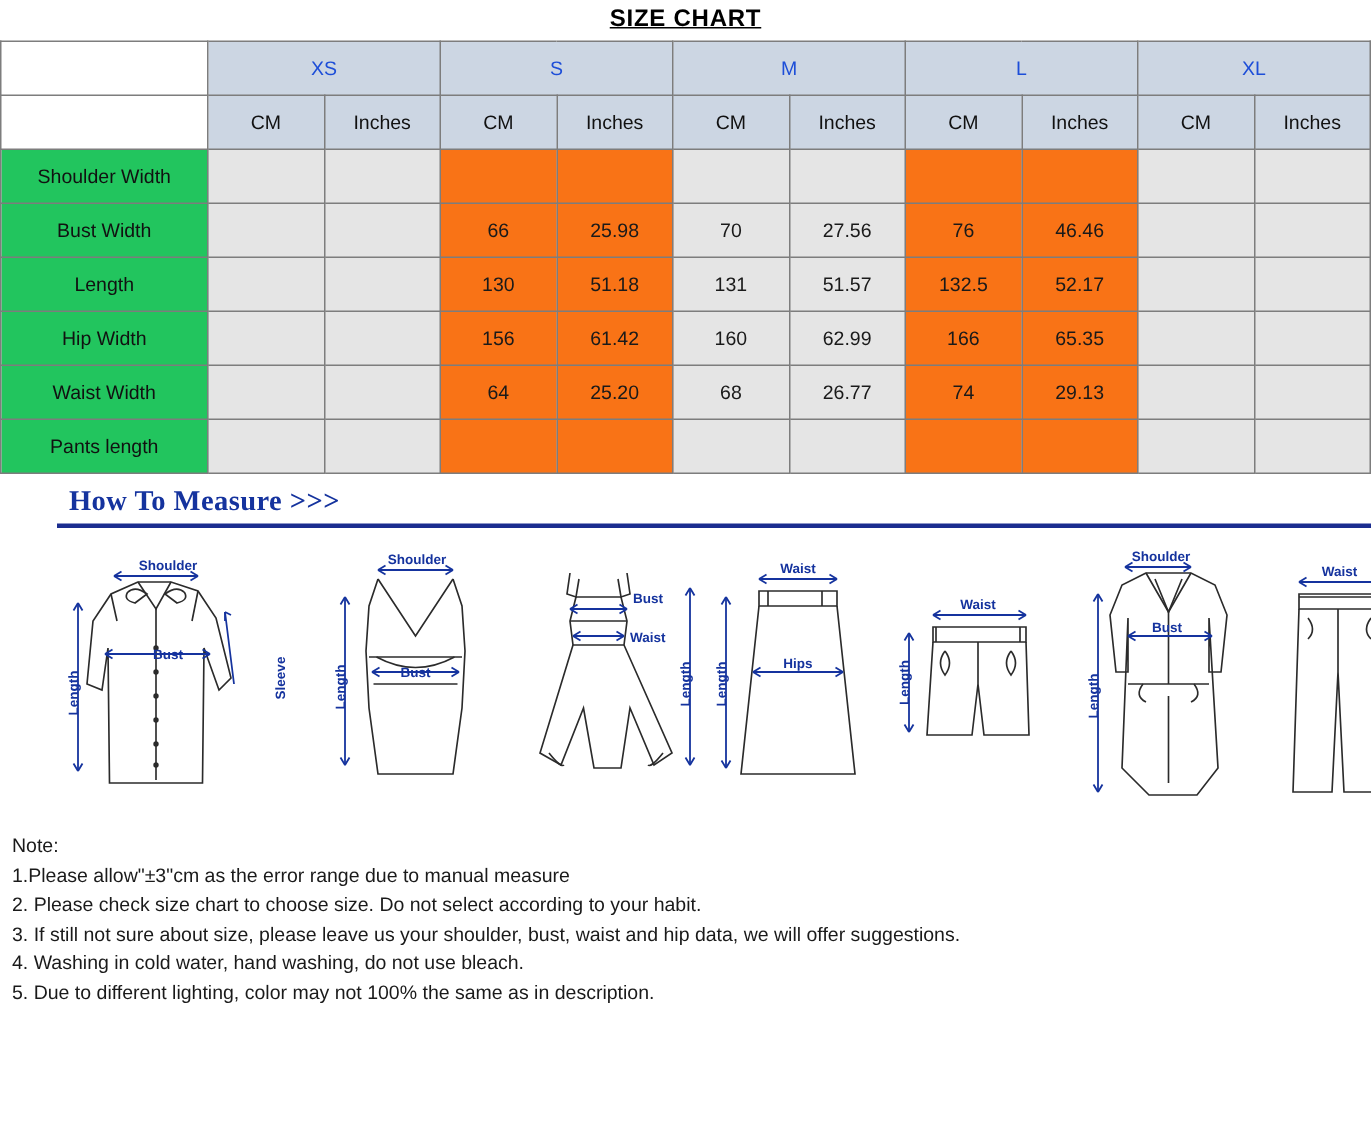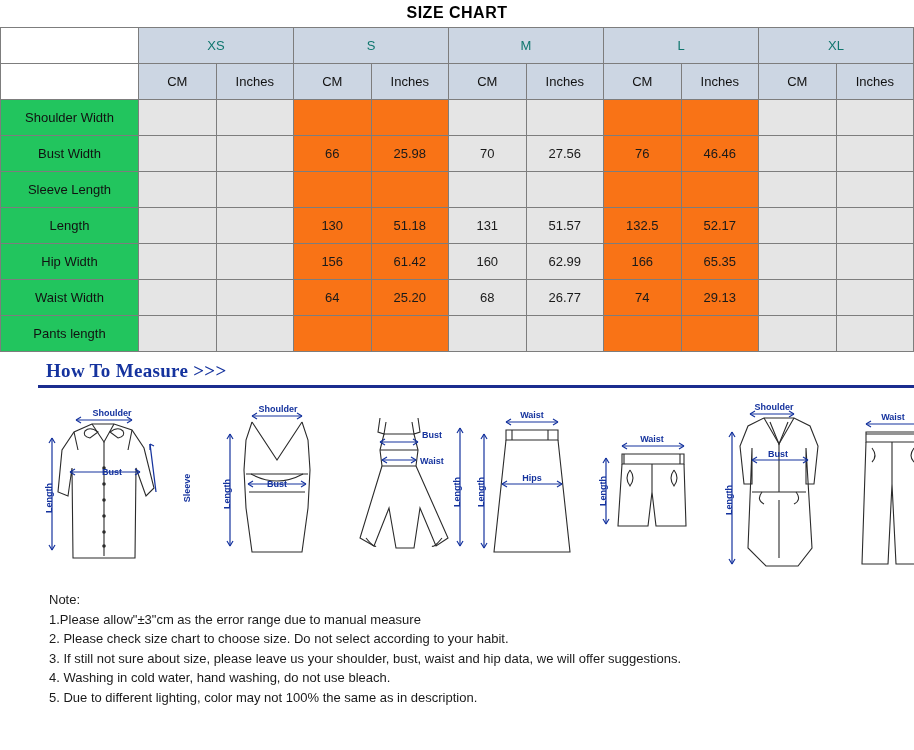--- a/index.html
+++ b/index.html
@@ -16,20 +16,21 @@
   }
 
   
   .chart-title {
     text-align: center;
     font-size: 16px;
     font-weight: bold;
     letter-spacing: 0.5px;
     padding: 4px 0 5px 0;
     color: #000;
+    text-decoration: underline;
   }
 
   
   table.size-table {
     border-collapse: collapse;
     width: 914px;
     table-layout: fixed;
   }
   table.size-table td, table.size-table th {
     border: 1px solid #7d7d7d;
@@ -40,21 +41,21 @@
     height: 36px;
     padding: 0;
   }
   
   col.c-label { width: 138px; }
   col.c-cell  { width: 77.5px; }
 
   .size-head {
     font-size: 20px;
     font-weight: bold;
-    color: #0f766e;
+    color: #1d4ed8;
     height: 36px;
     background: #ccd6e3;
   }
   .unit-head {
     font-size: 13px;
     background: #ccd6e3;
     color: #111;
     height: 32px;
   }
   .row-label {
@@ -100,21 +101,20 @@
     position: absolute;
     top: 0;
   }
 
   
   .notes {
     padding: 6px 0 0 8px;
     font-size: 13px;
     line-height: 19.5px;
     color: #1a1a1a;
-    margin-left: 41px;
   }
   .notes div { white-space: nowrap; }
 </style>
 </head>
 <body>
 
 <div class="chart-title">SIZE CHART</div>
 
 <table class="size-table">
   <colgroup>
@@ -174,33 +174,20 @@
       <td class="cell-plain">66</td>
       <td class="cell-plain">25.98</td>
       <td class="cell-shade">70</td>
       <td class="cell-shade">27.56</td>
       <td class="cell-plain">76</td>
       <td class="cell-plain">46.46</td>
       <td class="cell-shade"></td>
       <td class="cell-shade"></td>
     </tr>
 
-    <tr>
-      <td class="row-label">Sleeve Length</td>
-      <td class="cell-shade"></td>
-      <td class="cell-shade"></td>
-      <td class="cell-plain"></td>
-      <td class="cell-plain"></td>
-      <td class="cell-shade"></td>
-      <td class="cell-shade"></td>
-      <td class="cell-plain"></td>
-      <td class="cell-plain"></td>
-      <td class="cell-shade"></td>
-      <td class="cell-shade"></td>
-    </tr>
 
     <tr>
       <td class="row-label">Length</td>
       <td class="cell-shade"></td>
       <td class="cell-shade"></td>
       <td class="cell-plain">130</td>
       <td class="cell-plain">51.18</td>
       <td class="cell-shade">131</td>
       <td class="cell-shade">51.57</td>
       <td class="cell-plain">132.5</td>

